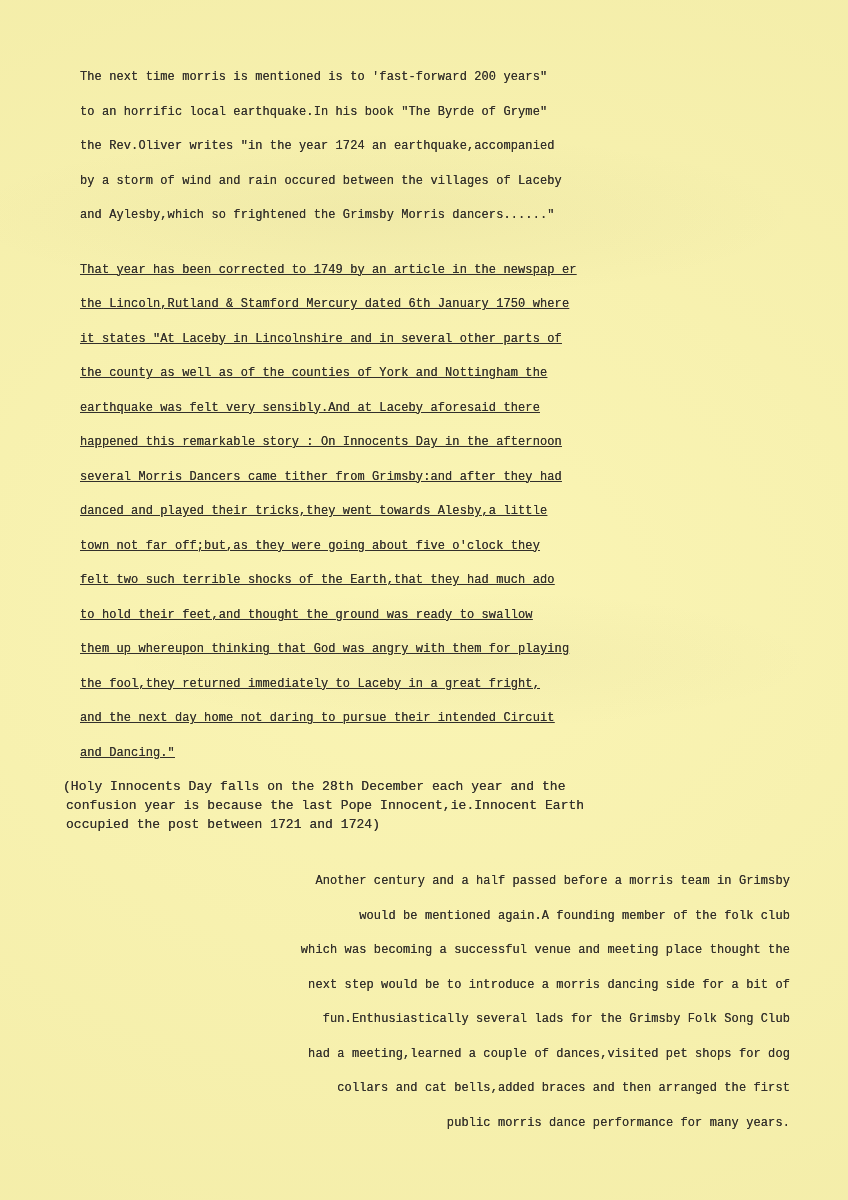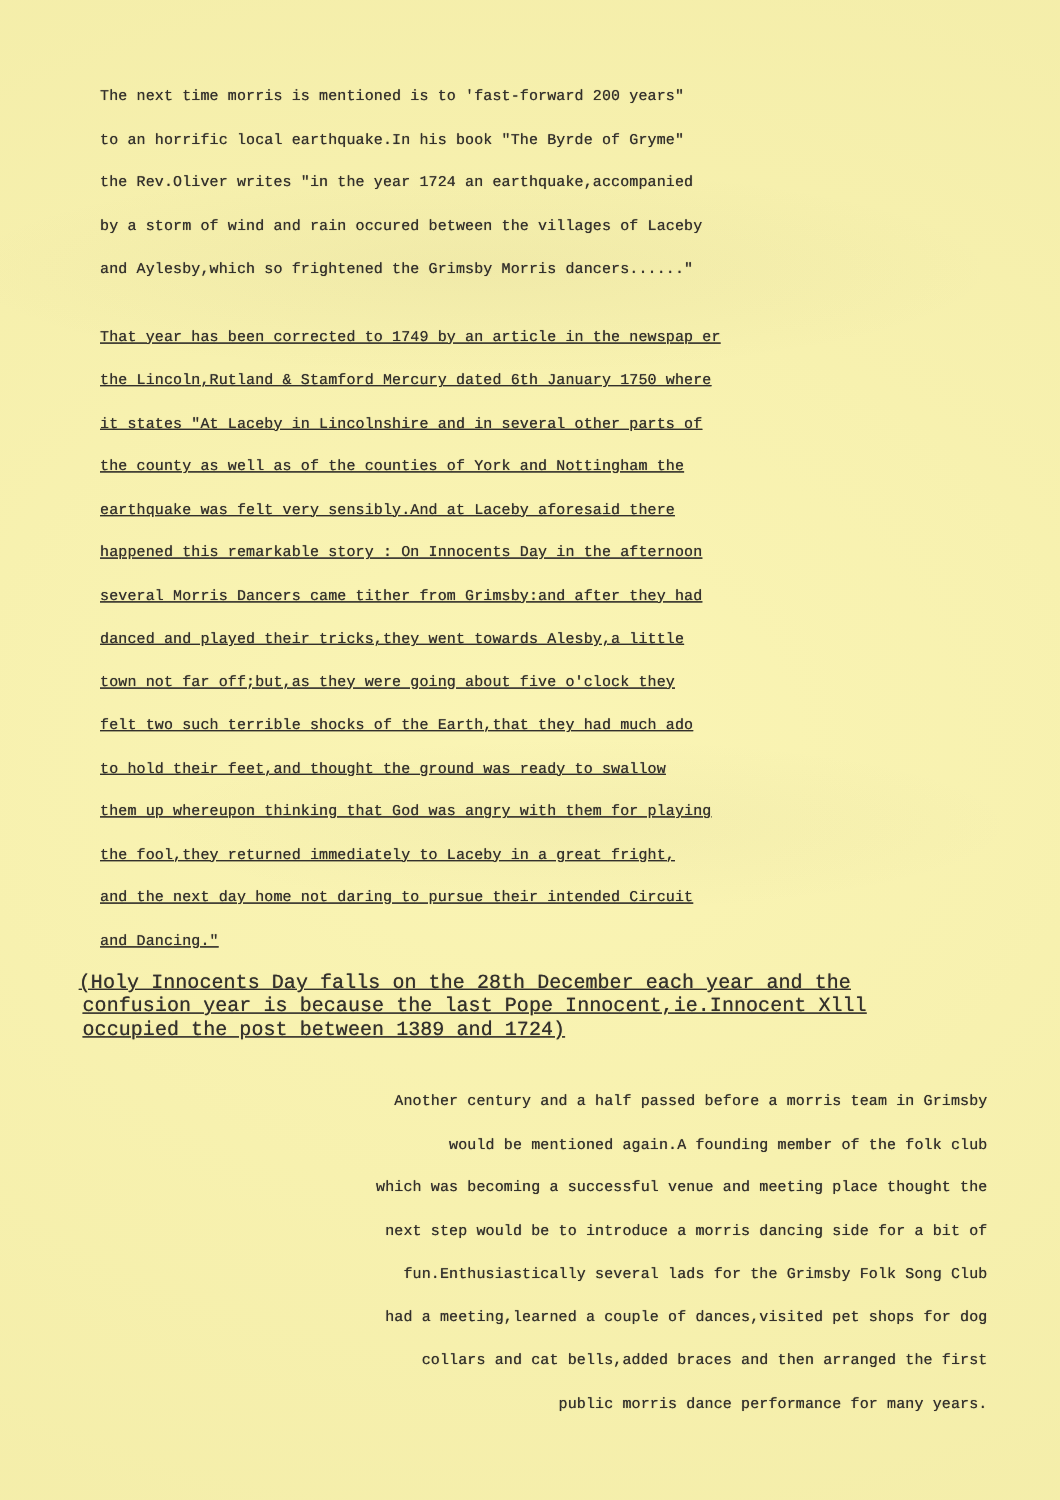--- a/index.html
+++ b/index.html
@@ -31,32 +31,31 @@
     line-height: 34.5px;
     white-space: pre;
     letter-spacing: 0.1px;
     text-shadow: 0 0 0.6px rgba(51,48,43,0.85);
   }
   .para.body-spaced { margin: 0; }
   .para.body-spaced + .para.body-spaced { margin-top: 20px; text-decoration: underline; }
   .para.note {
     margin-top: 7px;
     margin-left: -14px;
-    font-size: 16px;
+    font-size: 13px;
     line-height: 19px;
     letter-spacing: 0.05px;
-    text-decoration: underline;
   }
   .para.note .line:first-child { text-indent: -3px; }
   .para.last { margin-top: 30px; text-align: right; }
   .line { min-height: 1em; }
 </style>
 </head>
 <body>
 
 <div class="page">
   <div class="doc">
       <div class="para body-spaced"><div class="line">The next time morris is mentioned is to 'fast-forward 200 years"</div><div class="line">to an horrific local earthquake.In his book "The Byrde of Gryme"</div><div class="line">the Rev.Oliver writes "in the year 1724 an earthquake,accompanied</div><div class="line">by a storm of wind and rain occured between the villages of Laceby</div><div class="line">and Aylesby,which so frightened the Grimsby Morris dancers......"</div></div>
       <div class="para body-spaced"><div class="line">That year has been corrected to 1749 by an article in the newspap er</div><div class="line">the Lincoln,Rutland &amp; Stamford Mercury dated 6th January 1750 where</div><div class="line">it states "At Laceby in Lincolnshire and in several other parts of</div><div class="line">the county as well as of the counties of York and Nottingham the</div><div class="line">earthquake was felt very sensibly.And at Laceby aforesaid there</div><div class="line">happened this remarkable story : On Innocents Day in the afternoon</div><div class="line">several Morris Dancers came tither from Grimsby:and after they had</div><div class="line">danced and played their tricks,they went towards Alesby,a little</div><div class="line">town not far off;but,as they were going about five o'clock they</div><div class="line">felt two such terrible shocks of the Earth,that they had much ado</div><div class="line">to hold their feet,and thought the ground was ready to swallow</div><div class="line">them up whereupon thinking that God was angry with them for playing</div><div class="line">the fool,they returned immediately to Laceby in a great fright,</div><div class="line">and the next day home not daring to pursue their intended Circuit</div><div class="line">and Dancing."</div></div>
-      <div class="para note"><div class="line">(Holy Innocents Day falls on the 28th December each year and the</div><div class="line">confusion year is because the last Pope Innocent,ie.Innocent Xlll</div><div class="line">occupied the post between 1389 and 1724)</div></div>
+      <div class="para note"><div class="line">(Holy Innocents Day falls on the 28th December each year and the</div><div class="line">confusion year is because the last Pope Innocent,ie.Innocent Earth</div><div class="line">occupied the post between 1721 and 1724)</div></div>
       <div class="para body-spaced last"><div class="line">Another century and a half passed before a morris team in Grimsby</div><div class="line">would be mentioned again.A founding member of the folk club</div><div class="line">which was becoming a successful venue and meeting place thought the</div><div class="line">next step would be to introduce a morris dancing side for a bit of</div><div class="line">fun.Enthusiastically several lads for the Grimsby Folk Song Club</div><div class="line">had a meeting,learned a couple of dances,visited pet shops for dog</div><div class="line">collars and cat bells,added braces and then arranged the first</div><div class="line">public morris dance performance for many years.</div></div>
     </div>
 </div>
 
 </body></html>

